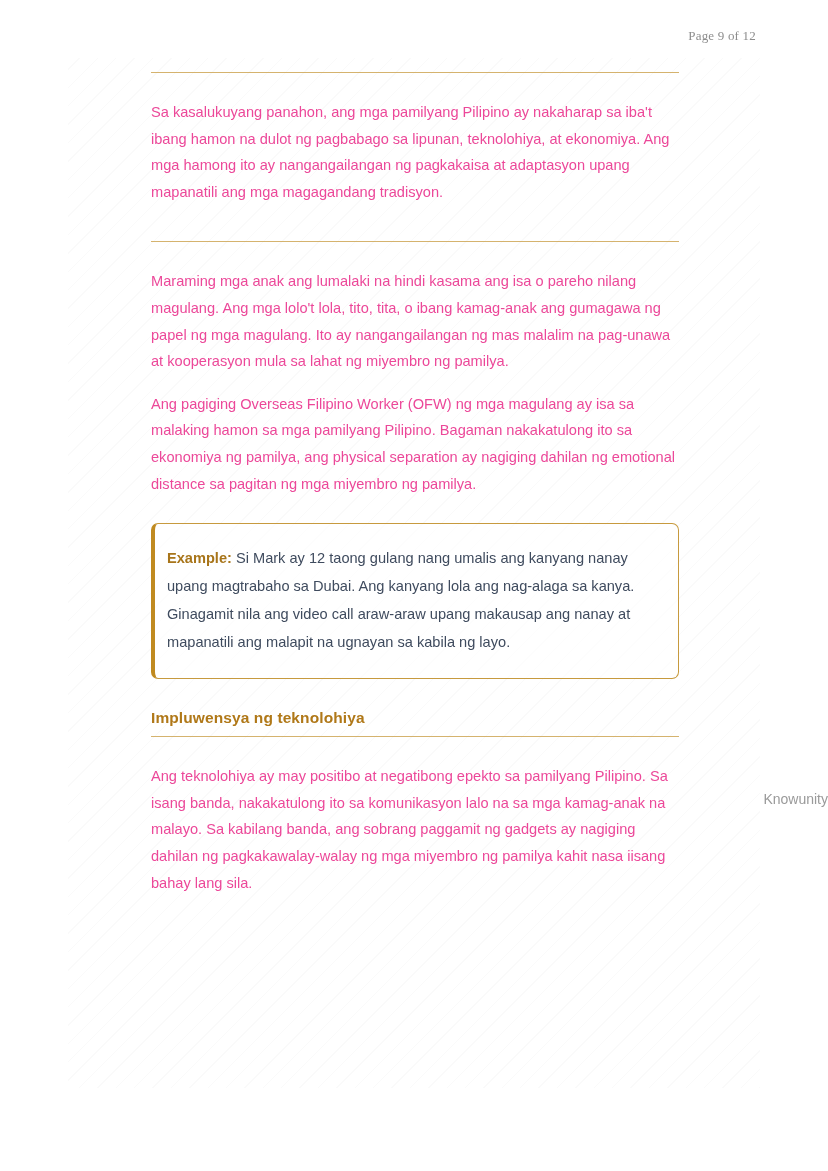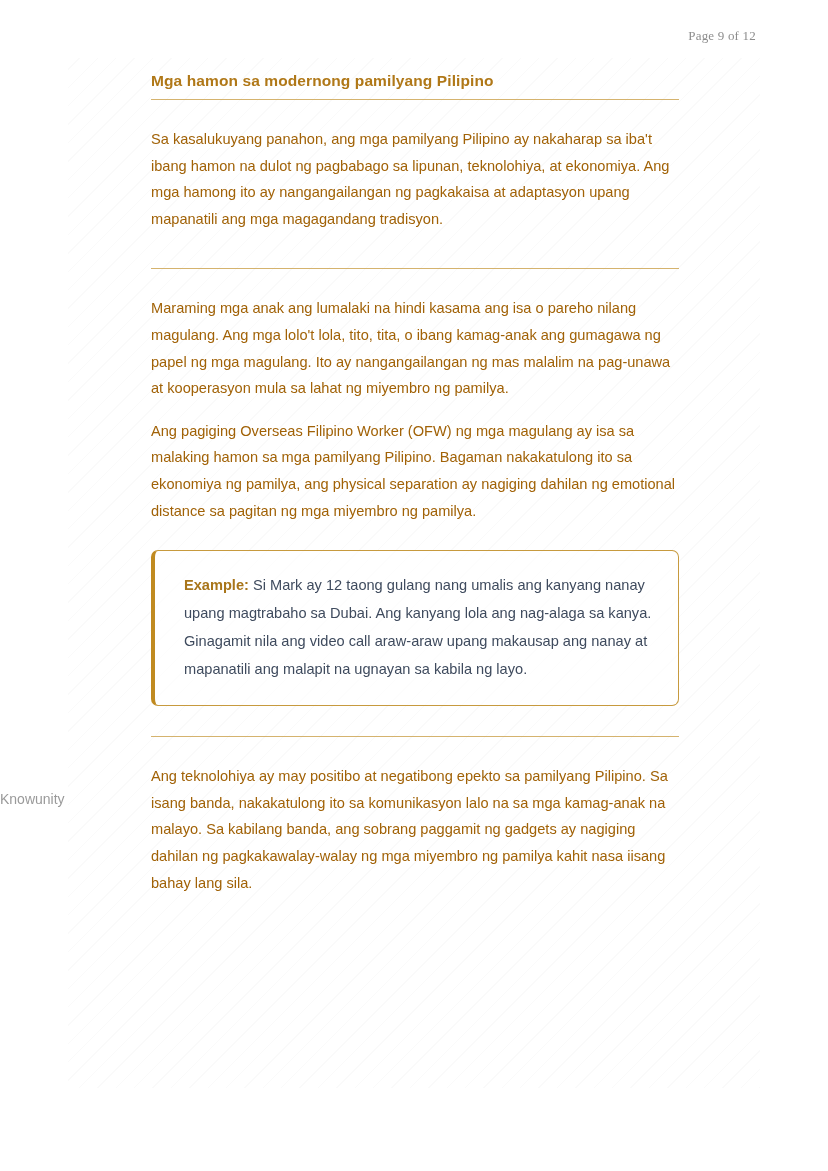--- a/index.html
+++ b/index.html
@@ -71,29 +71,29 @@
   .heading-rule {
     height: 1px;
     background: #c79a3e;
     opacity: 0.75;
     margin: 0 0 26px 0;
   }
 
   p.body-text {
     font-size: 14.6px;
     line-height: 26.6px;
-    color: #a16207;
+    color: #ec4899;
     margin: 0 0 16px 0;
   }
 
   .example-box {
     border: 1px solid #c79a3e;
     border-left: 4px solid #c08a20;
     border-radius: 7px;
-    padding: 20px 24px 22px 29px;
+    padding: 20px 24px 22px 12px;
     margin: 26px 0 30px 0;
     background: rgba(255,255,255,0.55);
   }
   .example-box p {
     font-size: 14.6px;
     line-height: 28px;
     color: #3f4b5e;
     margin: 0;
   }
   .example-label {
@@ -103,51 +103,51 @@
 
   .spacer-before-heading {
     height: 20px;
   }
 
   .footer {
     position: absolute;
     left: 0;
     right: 0;
     bottom: 24px;
-    text-align: left;
+    text-align: right;
     font-size: 14px;
     color: #9a9a9a;
     z-index: 2;
   }
 </style>
 </head>
 <body>
 
 <div class="page">
 
   <div class="texture"></div>
 
   <div class="page-number">Page 9 of 12</div>
 
   <div class="content">
 
-    <h2 class="section-heading">Mga hamon sa modernong pamilyang Pilipino</h2>
     <div class="heading-rule"></div>
     <p class="body-text">Sa kasalukuyang panahon, ang mga pamilyang Pilipino ay nakaharap sa iba't ibang hamon na dulot ng pagbabago sa lipunan, teknolohiya, at ekonomiya. Ang mga hamong ito ay nangangailangan ng pagkakaisa at adaptasyon upang mapanatili ang mga magagandang tradisyon.</p>
 
     <div class="spacer-before-heading"></div>
 
     <div class="heading-rule"></div>
     <p class="body-text">Maraming mga anak ang lumalaki na hindi kasama ang isa o pareho nilang magulang. Ang mga lolo't lola, tito, tita, o ibang kamag-anak ang gumagawa ng papel ng mga magulang. Ito ay nangangailangan ng mas malalim na pag-unawa at kooperasyon mula sa lahat ng miyembro ng pamilya.</p>
     <p class="body-text">Ang pagiging Overseas Filipino Worker (OFW) ng mga magulang ay isa sa malaking hamon sa mga pamilyang Pilipino. Bagaman nakakatulong ito sa ekonomiya ng pamilya, ang physical separation ay nagiging dahilan ng emotional distance sa pagitan ng mga miyembro ng pamilya.</p>
 
     <div class="example-box">
       <p><span class="example-label">Example:</span><span> Si Mark ay 12 taong gulang nang umalis ang kanyang nanay upang magtrabaho sa Dubai. Ang kanyang lola ang nag-alaga sa kanya. Ginagamit nila ang video call araw-araw upang makausap ang nanay at mapanatili ang malapit na ugnayan sa kabila ng layo.</span></p>
     </div>
 
+    <h2 class="section-heading">Impluwensya ng teknolohiya</h2>
     <div class="heading-rule"></div>
     <p class="body-text">Ang teknolohiya ay may positibo at negatibong epekto sa pamilyang Pilipino. Sa isang banda, nakakatulong ito sa komunikasyon lalo na sa mga kamag-anak na malayo. Sa kabilang banda, ang sobrang paggamit ng gadgets ay nagiging dahilan ng pagkakawalay-walay ng mga miyembro ng pamilya kahit nasa iisang bahay lang sila.</p>
 
   </div>
 
   <div class="footer">Knowunity</div>
 
 </div>
 
 </body></html>

